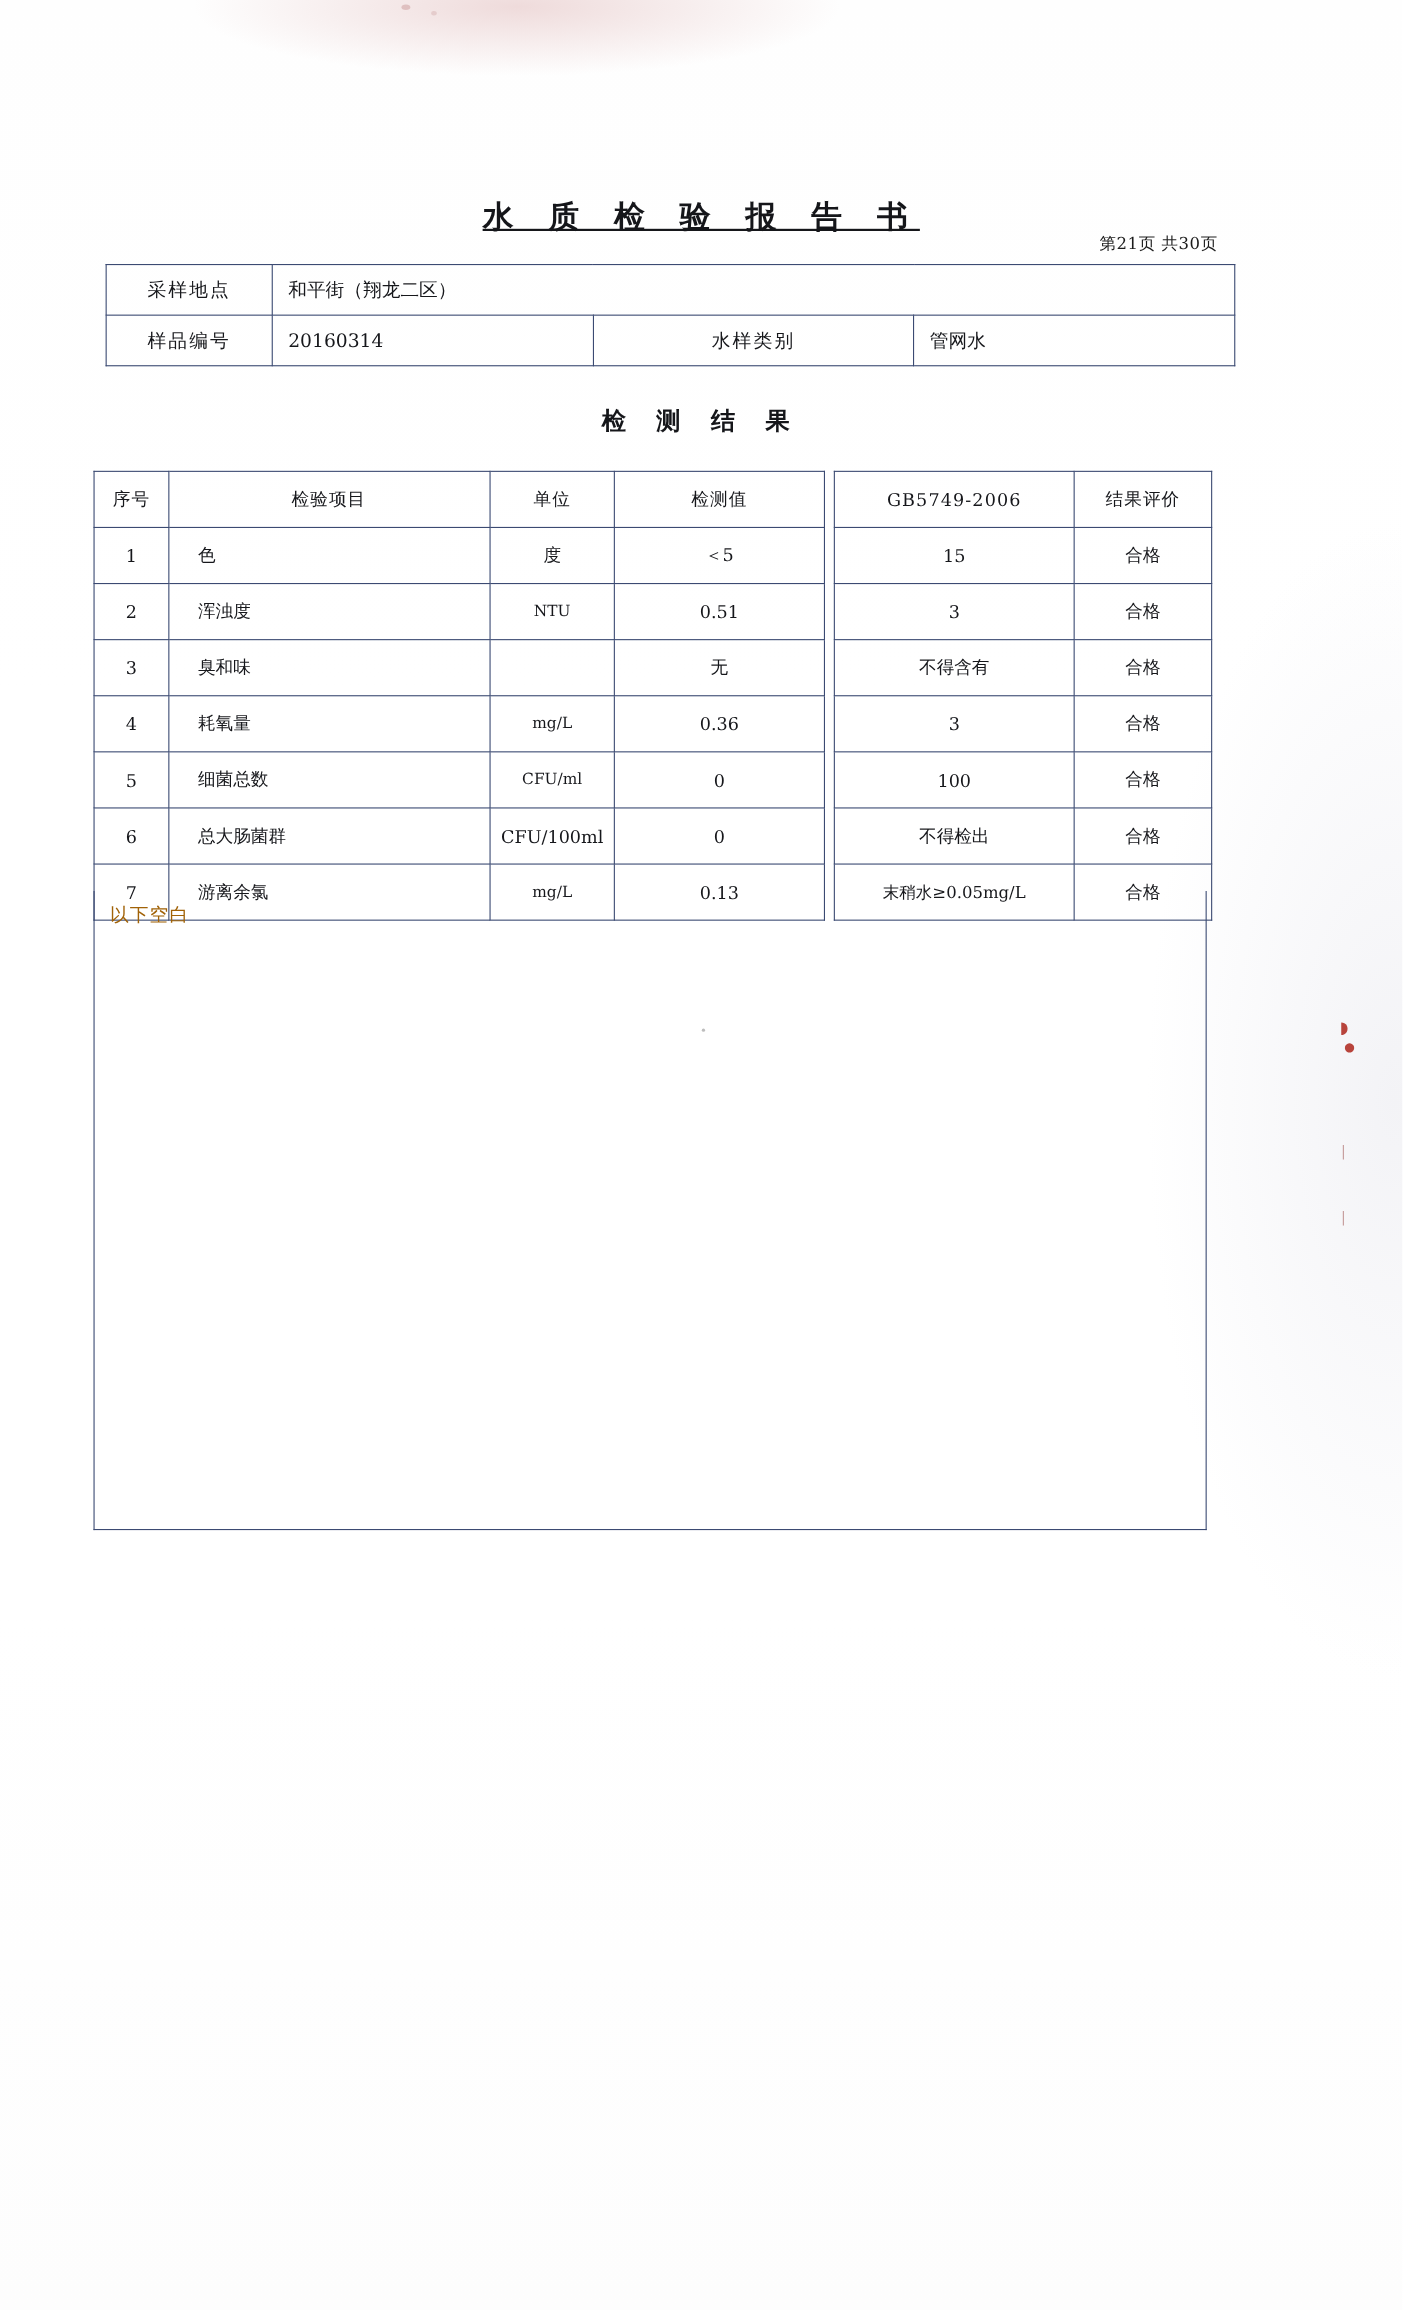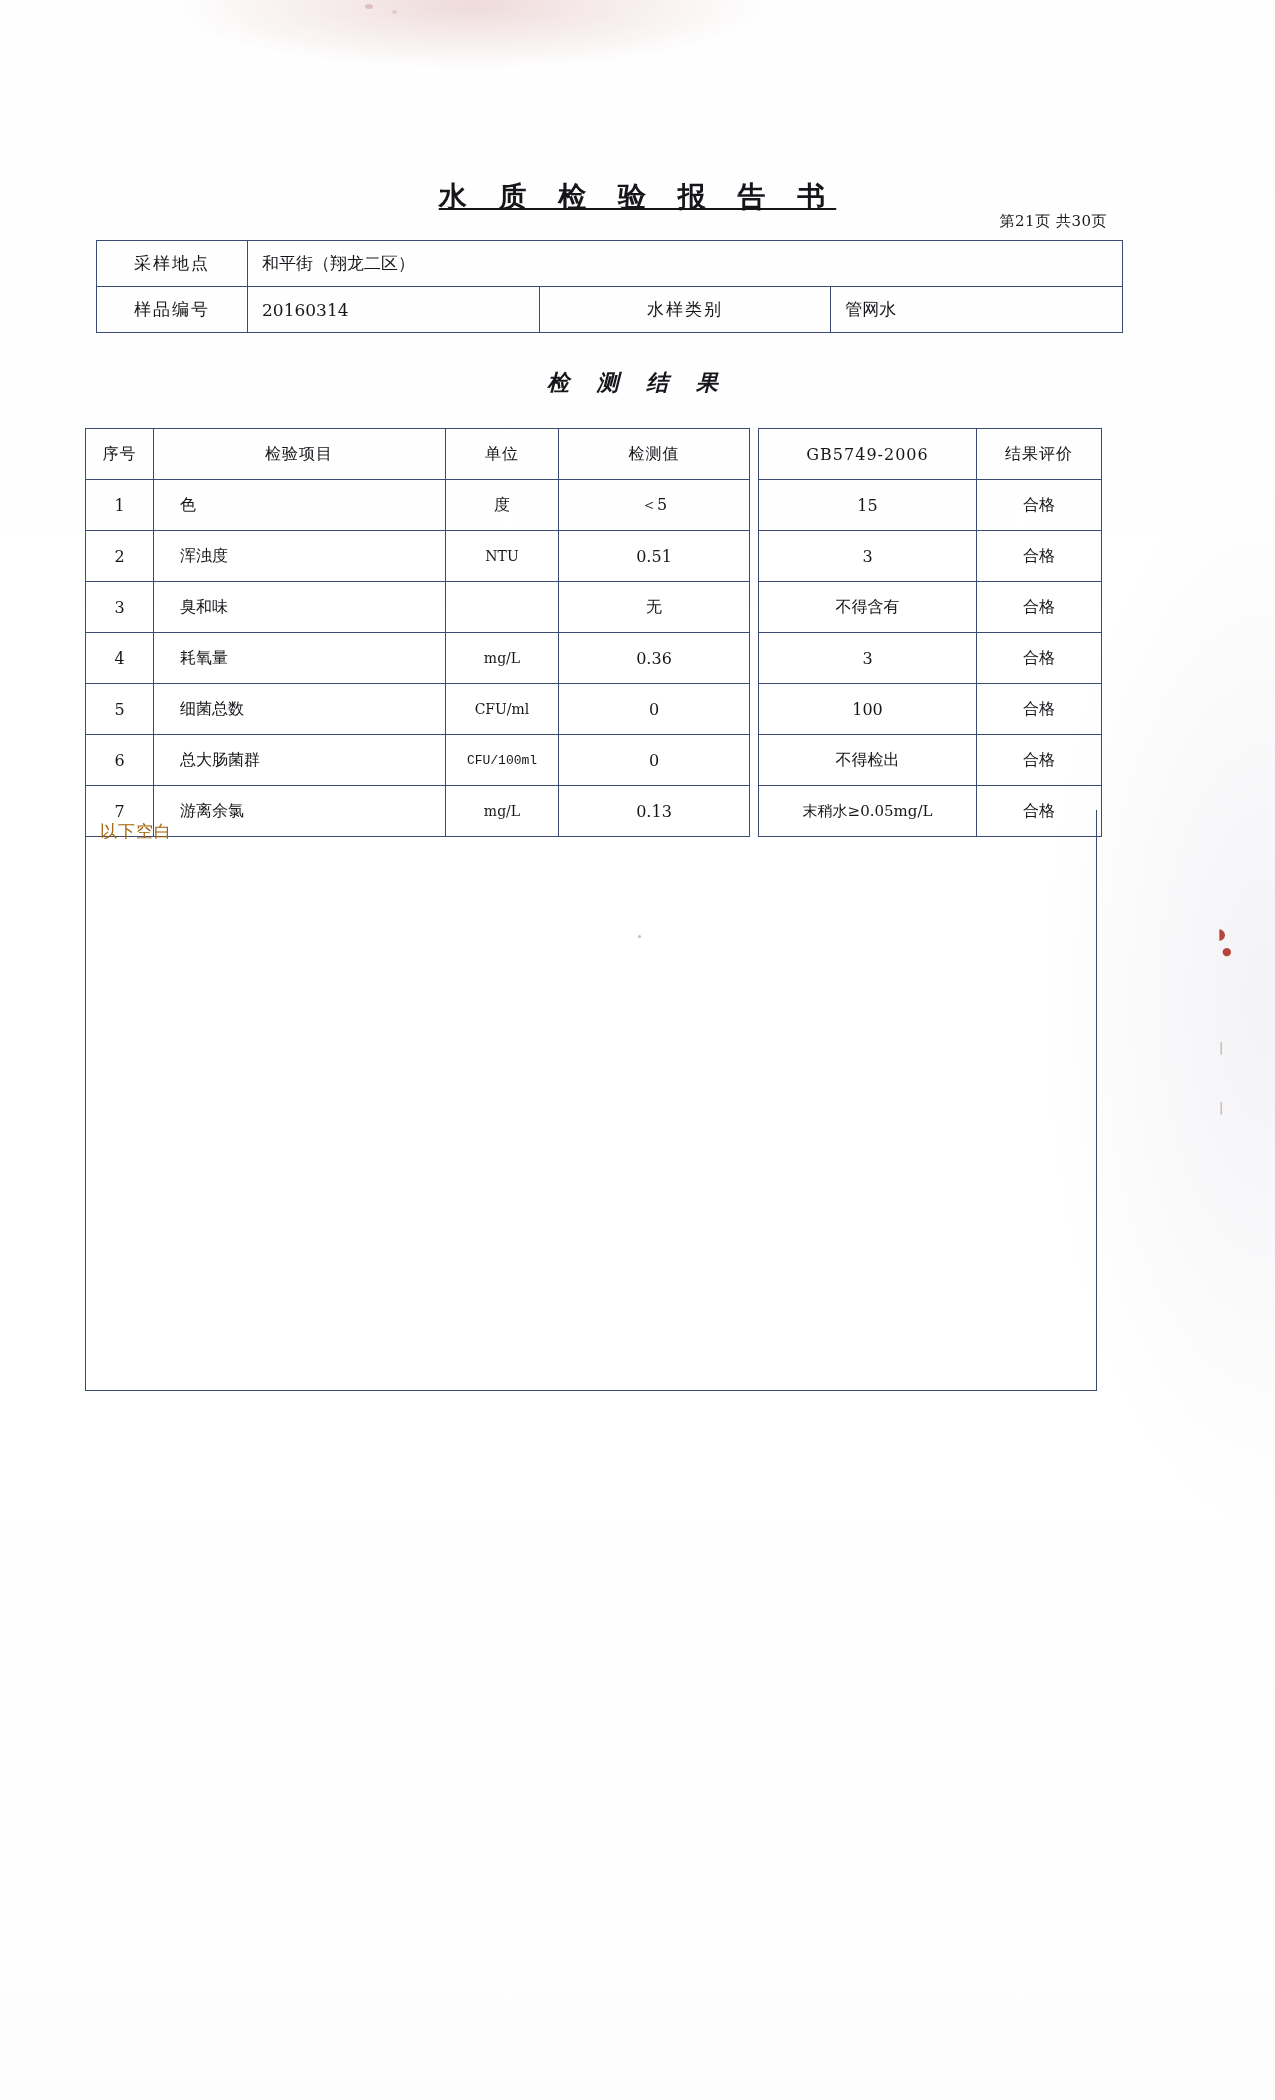--- a/index.html
+++ b/index.html
@@ -91,21 +91,20 @@
   
   .results-heading {
     position: absolute;
     left: 0; top: 368px;
     width: 1275px;
     text-align: center;
     font-size: 22px;
     font-weight: bold;
     letter-spacing: 10px;
     color: #15161a;
-    font-style: italic;
   }
 
   
   .results-wrap {
     position: absolute;
     left: 85px;
     top: 428px;
     width: 1010px;
   }
   table.res {
@@ -122,21 +121,21 @@
     color: #16171b;
   }
   
   .left-block { position: absolute; left: 0; top: 0; width: 655px; padding-left: 32px; }
   .c-no    { width: 65px; }
   .c-item  { width: 290px; text-align: left !important; padding-left: 26px; }
   .c-unit  { width: 110px; }
   .c-val   { width: 188px; }
   thead td { letter-spacing: 1px; }
   .unit-small { font-size: 14px; }
-  .unit-xsmall { font-size: 13px; font-family: Liberation Mono, monospace; }
+  .unit-xsmall { font-size: 16px; }
 
   
   .right-block { position: absolute; left: 673px; top: 0; width: 337px; }
   .c-std  { width: 215px; }
   .c-eval { width: 122px; }
   .std-small { font-size: 15px; }
 
   
   .blank-area {
     position: absolute;

